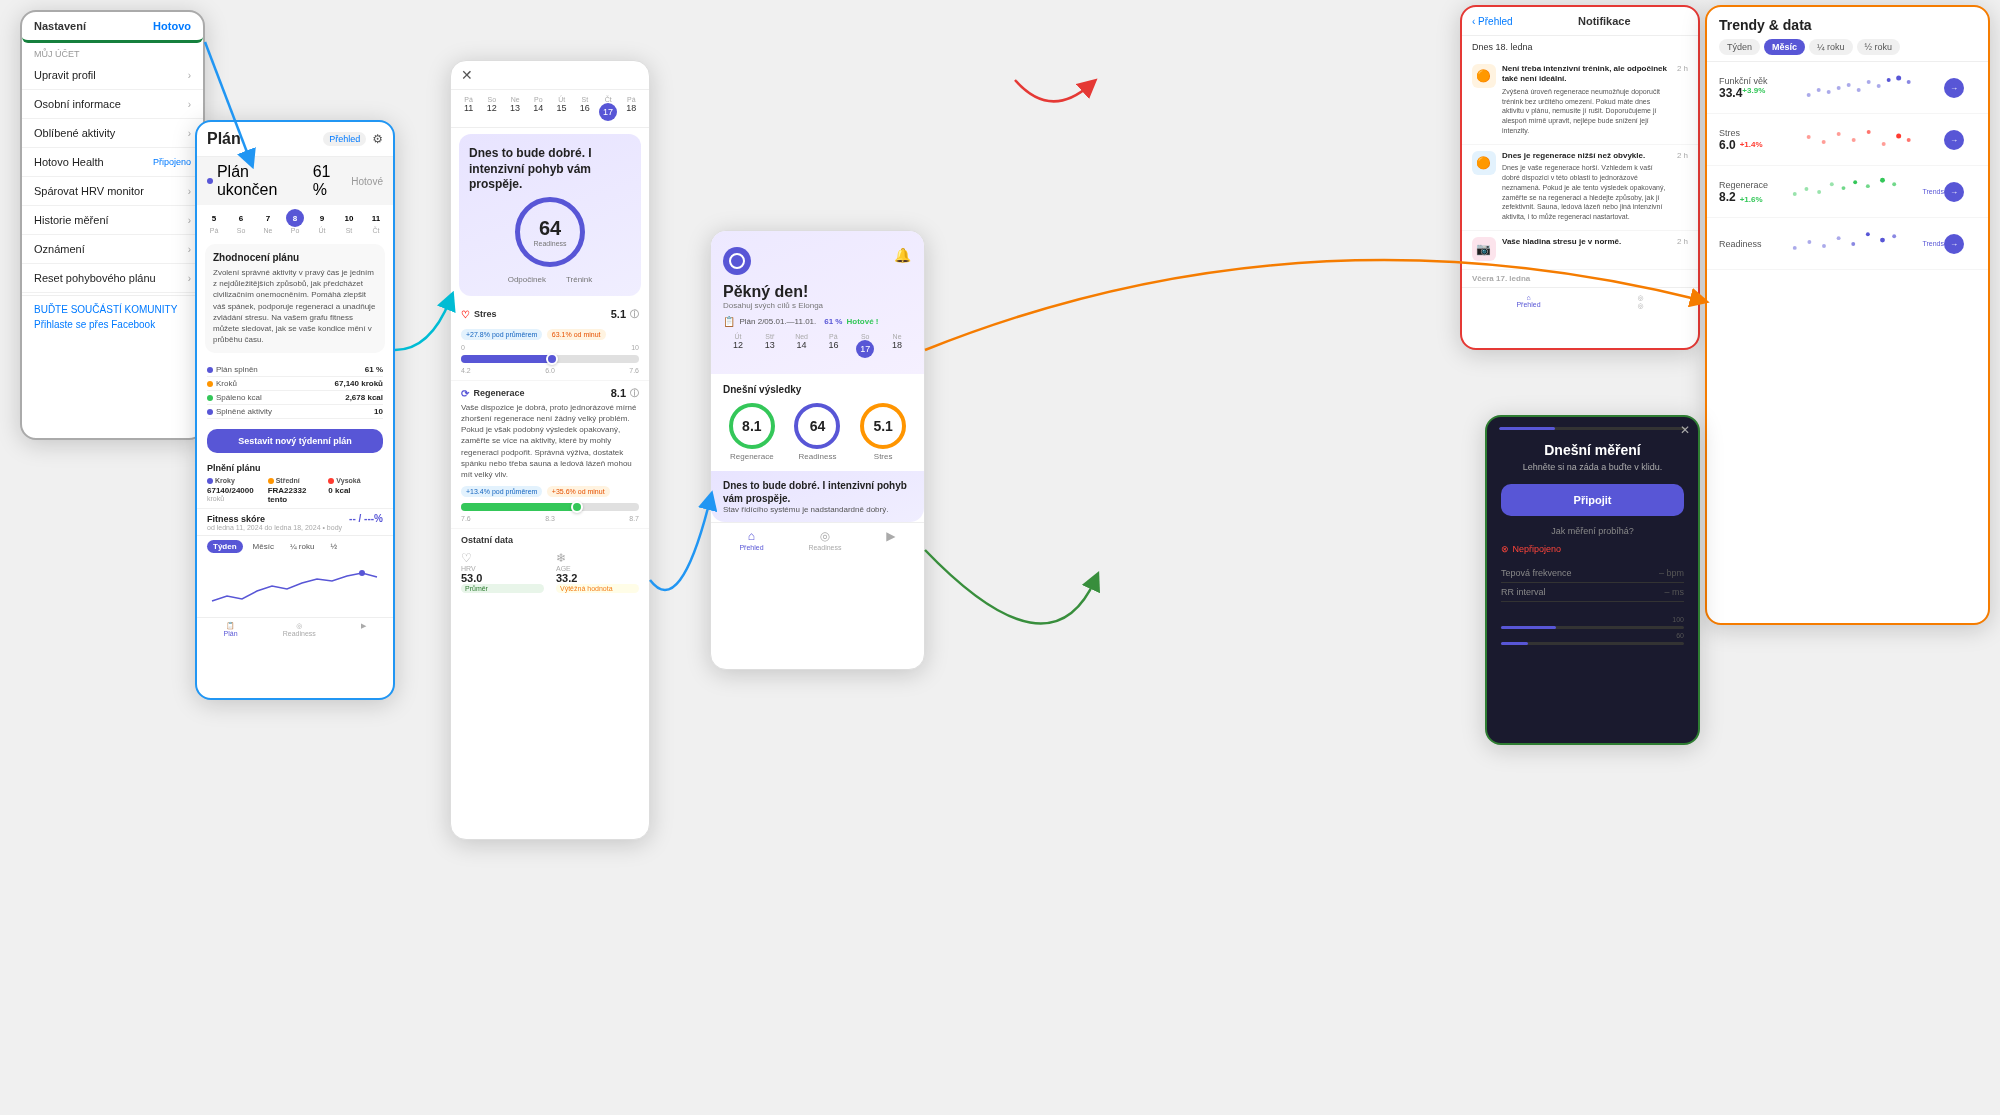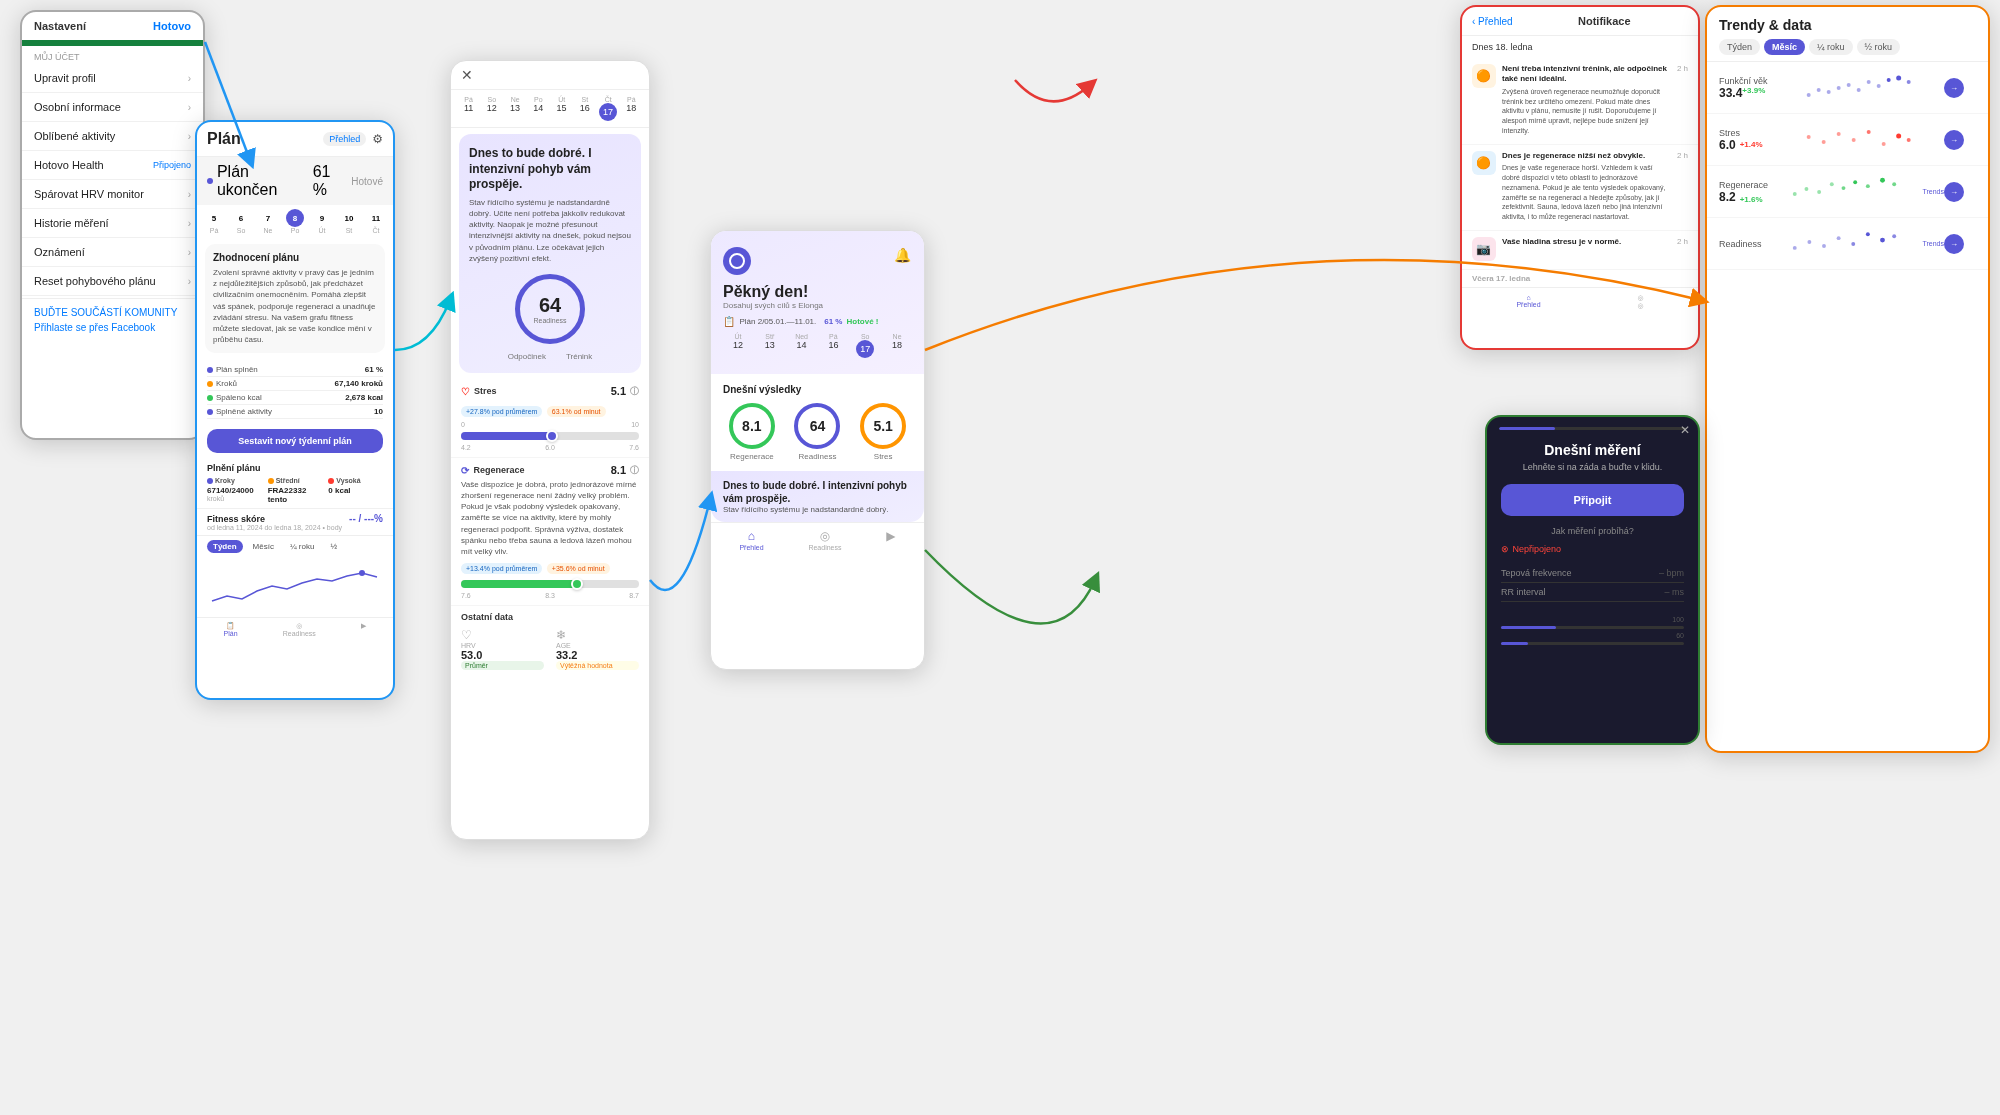--- a/index.html
+++ b/index.html
@@ -27,21 +27,22 @@
       top: 10px;
       width: 185px;
       height: 430px;
       border: 2px solid #aaa;
     }
     .settings-header {
       display: flex;
       justify-content: space-between;
       align-items: center;
       padding: 8px 12px;
-      border-bottom: 6px solid #15803d;
+      border-bottom: 3px solid #15803d;
+      border-radius: 6px;
     }
     .settings-header span { font-size: 11px; color: #333; font-weight: 600; }
     .settings-header .done { color: #007aff; font-size: 11px; font-weight: 600; }
     .settings-section-label {
       font-size: 9px;
       color: #999;
       padding: 6px 12px 2px;
       font-weight: 500;
       text-transform: uppercase;
     }
@@ -495,21 +496,21 @@
       font-size: 7px;
       color: #aaa;
     }
     .notif-nav-item.active { color: #5856d6; }
 
     
     #trends-panel {
       right: 10px;
       top: 5px;
       width: 285px;
-      height: 748px;
+      height: 620px;
       border: 2px solid #f57c00;
     }
 
     .trends-header {
       padding: 10px 12px 6px;
       border-bottom: 1px solid #eee;
     }
     .trends-title { font-size: 14px; font-weight: 700; color: #222; margin-bottom: 6px; }
     .trends-tabs {
       display: flex;
@@ -954,21 +955,20 @@
       <div class="d-num">17</div>
     </div>
     <div class="date-cell">
       <div class="d-label">Pá</div>
       <div class="d-num">18</div>
     </div>
   </div>
 
   <div class="main-hero">
     <div class="main-hero-title">Dnes to bude dobré. I intenzivní pohyb vám prospěje.</div>
-    <div class="main-hero-sub">Stav řídícího systému je nadstandardně dobrý. Učíte není potřeba jakkoliv redukovat aktivity. Naopak je možné přesunout intenzivnější aktivity na dnešek, pokud nejsou v původním plánu. Lze očekávat jejich zvýšený pozitivní efekt.</div>
     <div class="readiness-circle">
       <span class="readiness-num">64</span>
       <span class="readiness-lbl">Readiness</span>
     </div>
     <div class="hero-labels">
       <span>Odpočinek</span>
       <span>Trénink</span>
     </div>
   </div>
 

